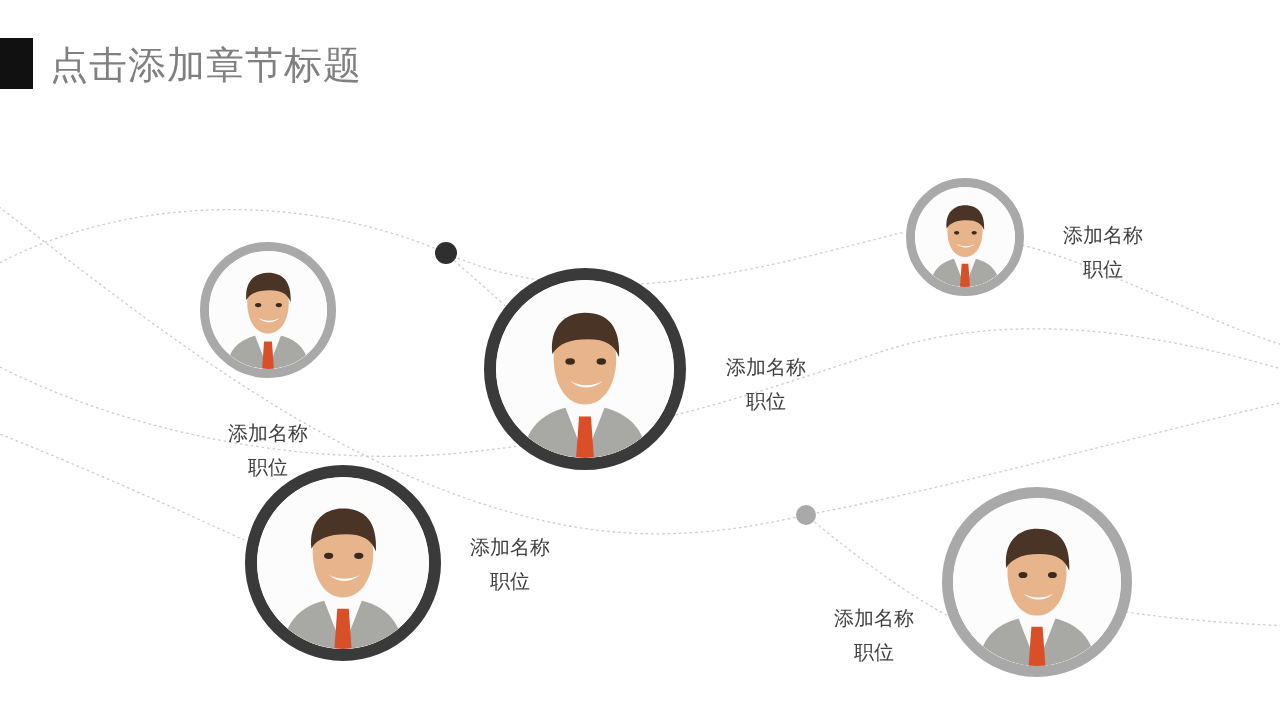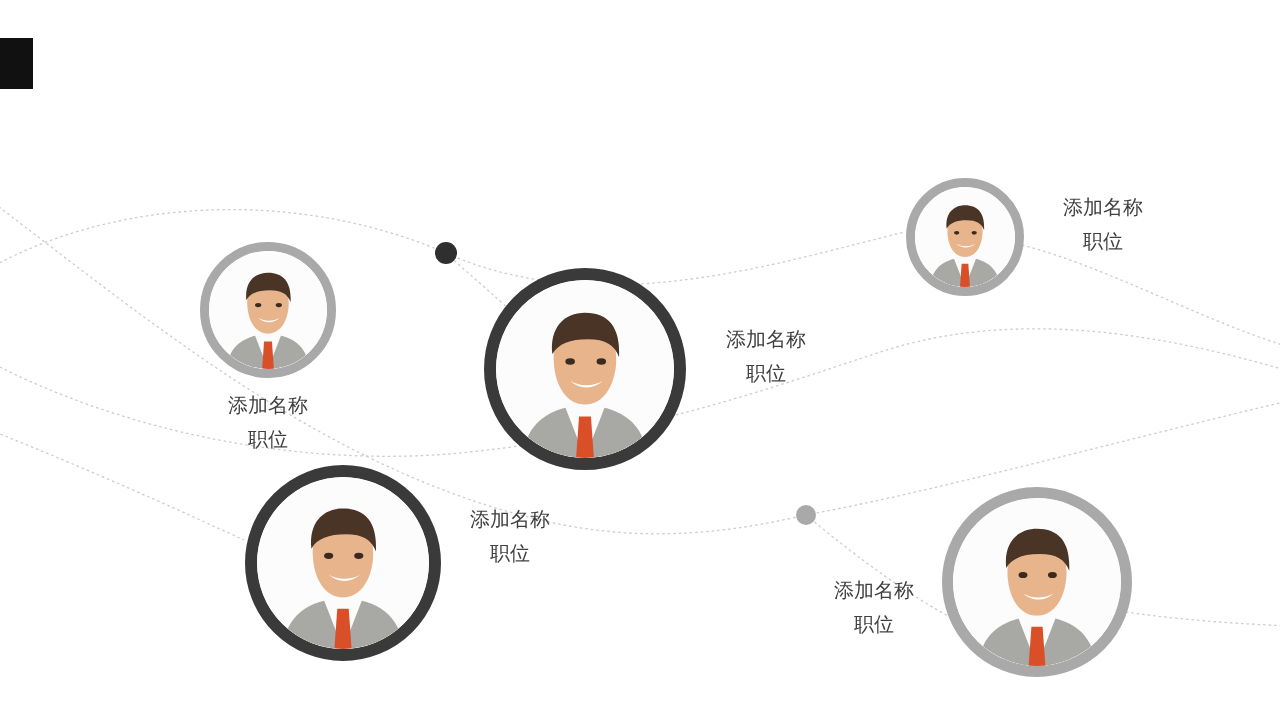--- a/index.html
+++ b/index.html
@@ -72,35 +72,37 @@
     overflow: hidden;
   }
 
   .node-label {
     position: absolute;
     font-size: 20px;
     line-height: 34px;
     color: #3f3f3f;
     text-align: center;
     white-space: nowrap;
+    margin-top: 28px;
   }
   .node-label .lbl-name { display: block; }
   .node-label .lbl-role { display: block; }
 
   .junction-dot {
     position: absolute;
     border-radius: 50%;
   }
 </style>
 </head>
 <body>
 
 <div id="slide">
 
   <div id="title-accent-block"></div>
+  <div id="slide-title">点击添加章节标题</div>
 
   <svg id="connector-layer" viewBox="0 0 1280 720" xmlns="http://www.w3.org/2000/svg">
     <g fill="none" stroke="#cccccc" stroke-width="1.3" stroke-dasharray="2.5 3">
 
       <path d="M -10 268 C 120 196 300 190 446 253 C 600 322 780 262 905 232"></path>
       <path d="M 1022 245 C 1110 268 1200 320 1292 348"></path>
 
       <path d="M -10 362 C 120 430 300 470 470 452 C 640 434 760 392 880 352 C 1010 310 1150 330 1292 372"></path>
 
       <path d="M -10 200 C 160 330 330 470 540 520 C 650 546 740 530 806 515"></path>

